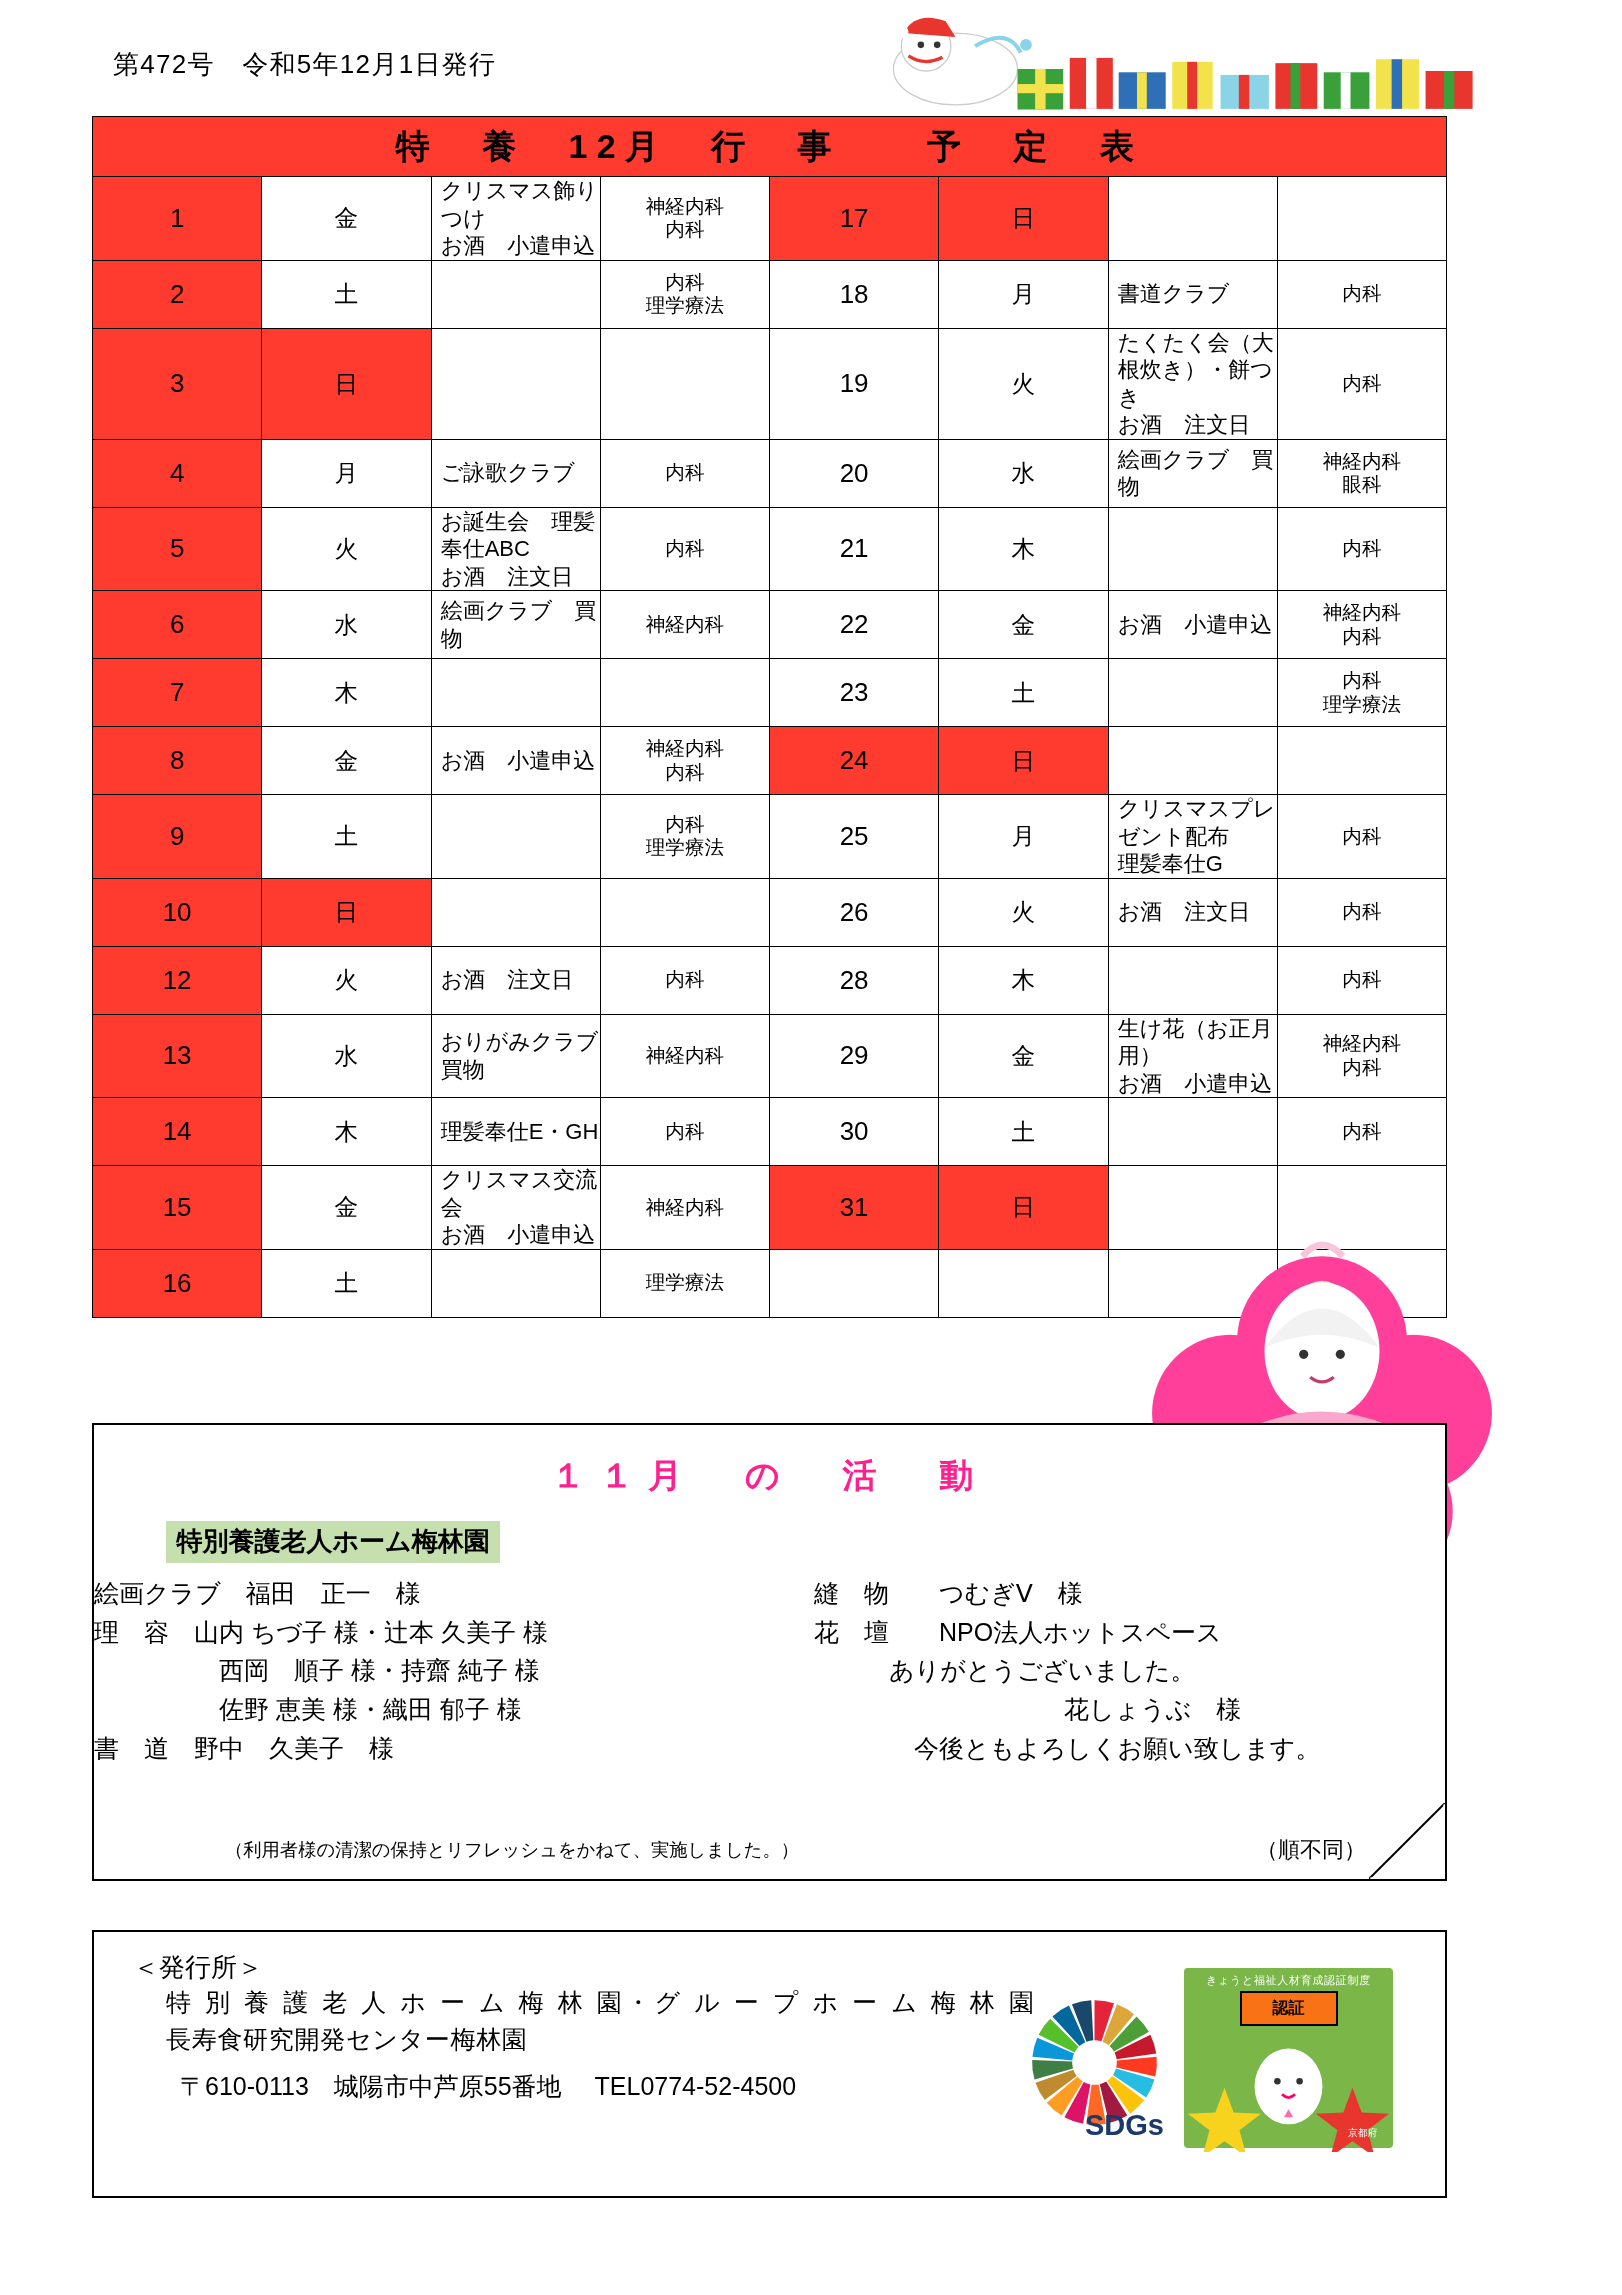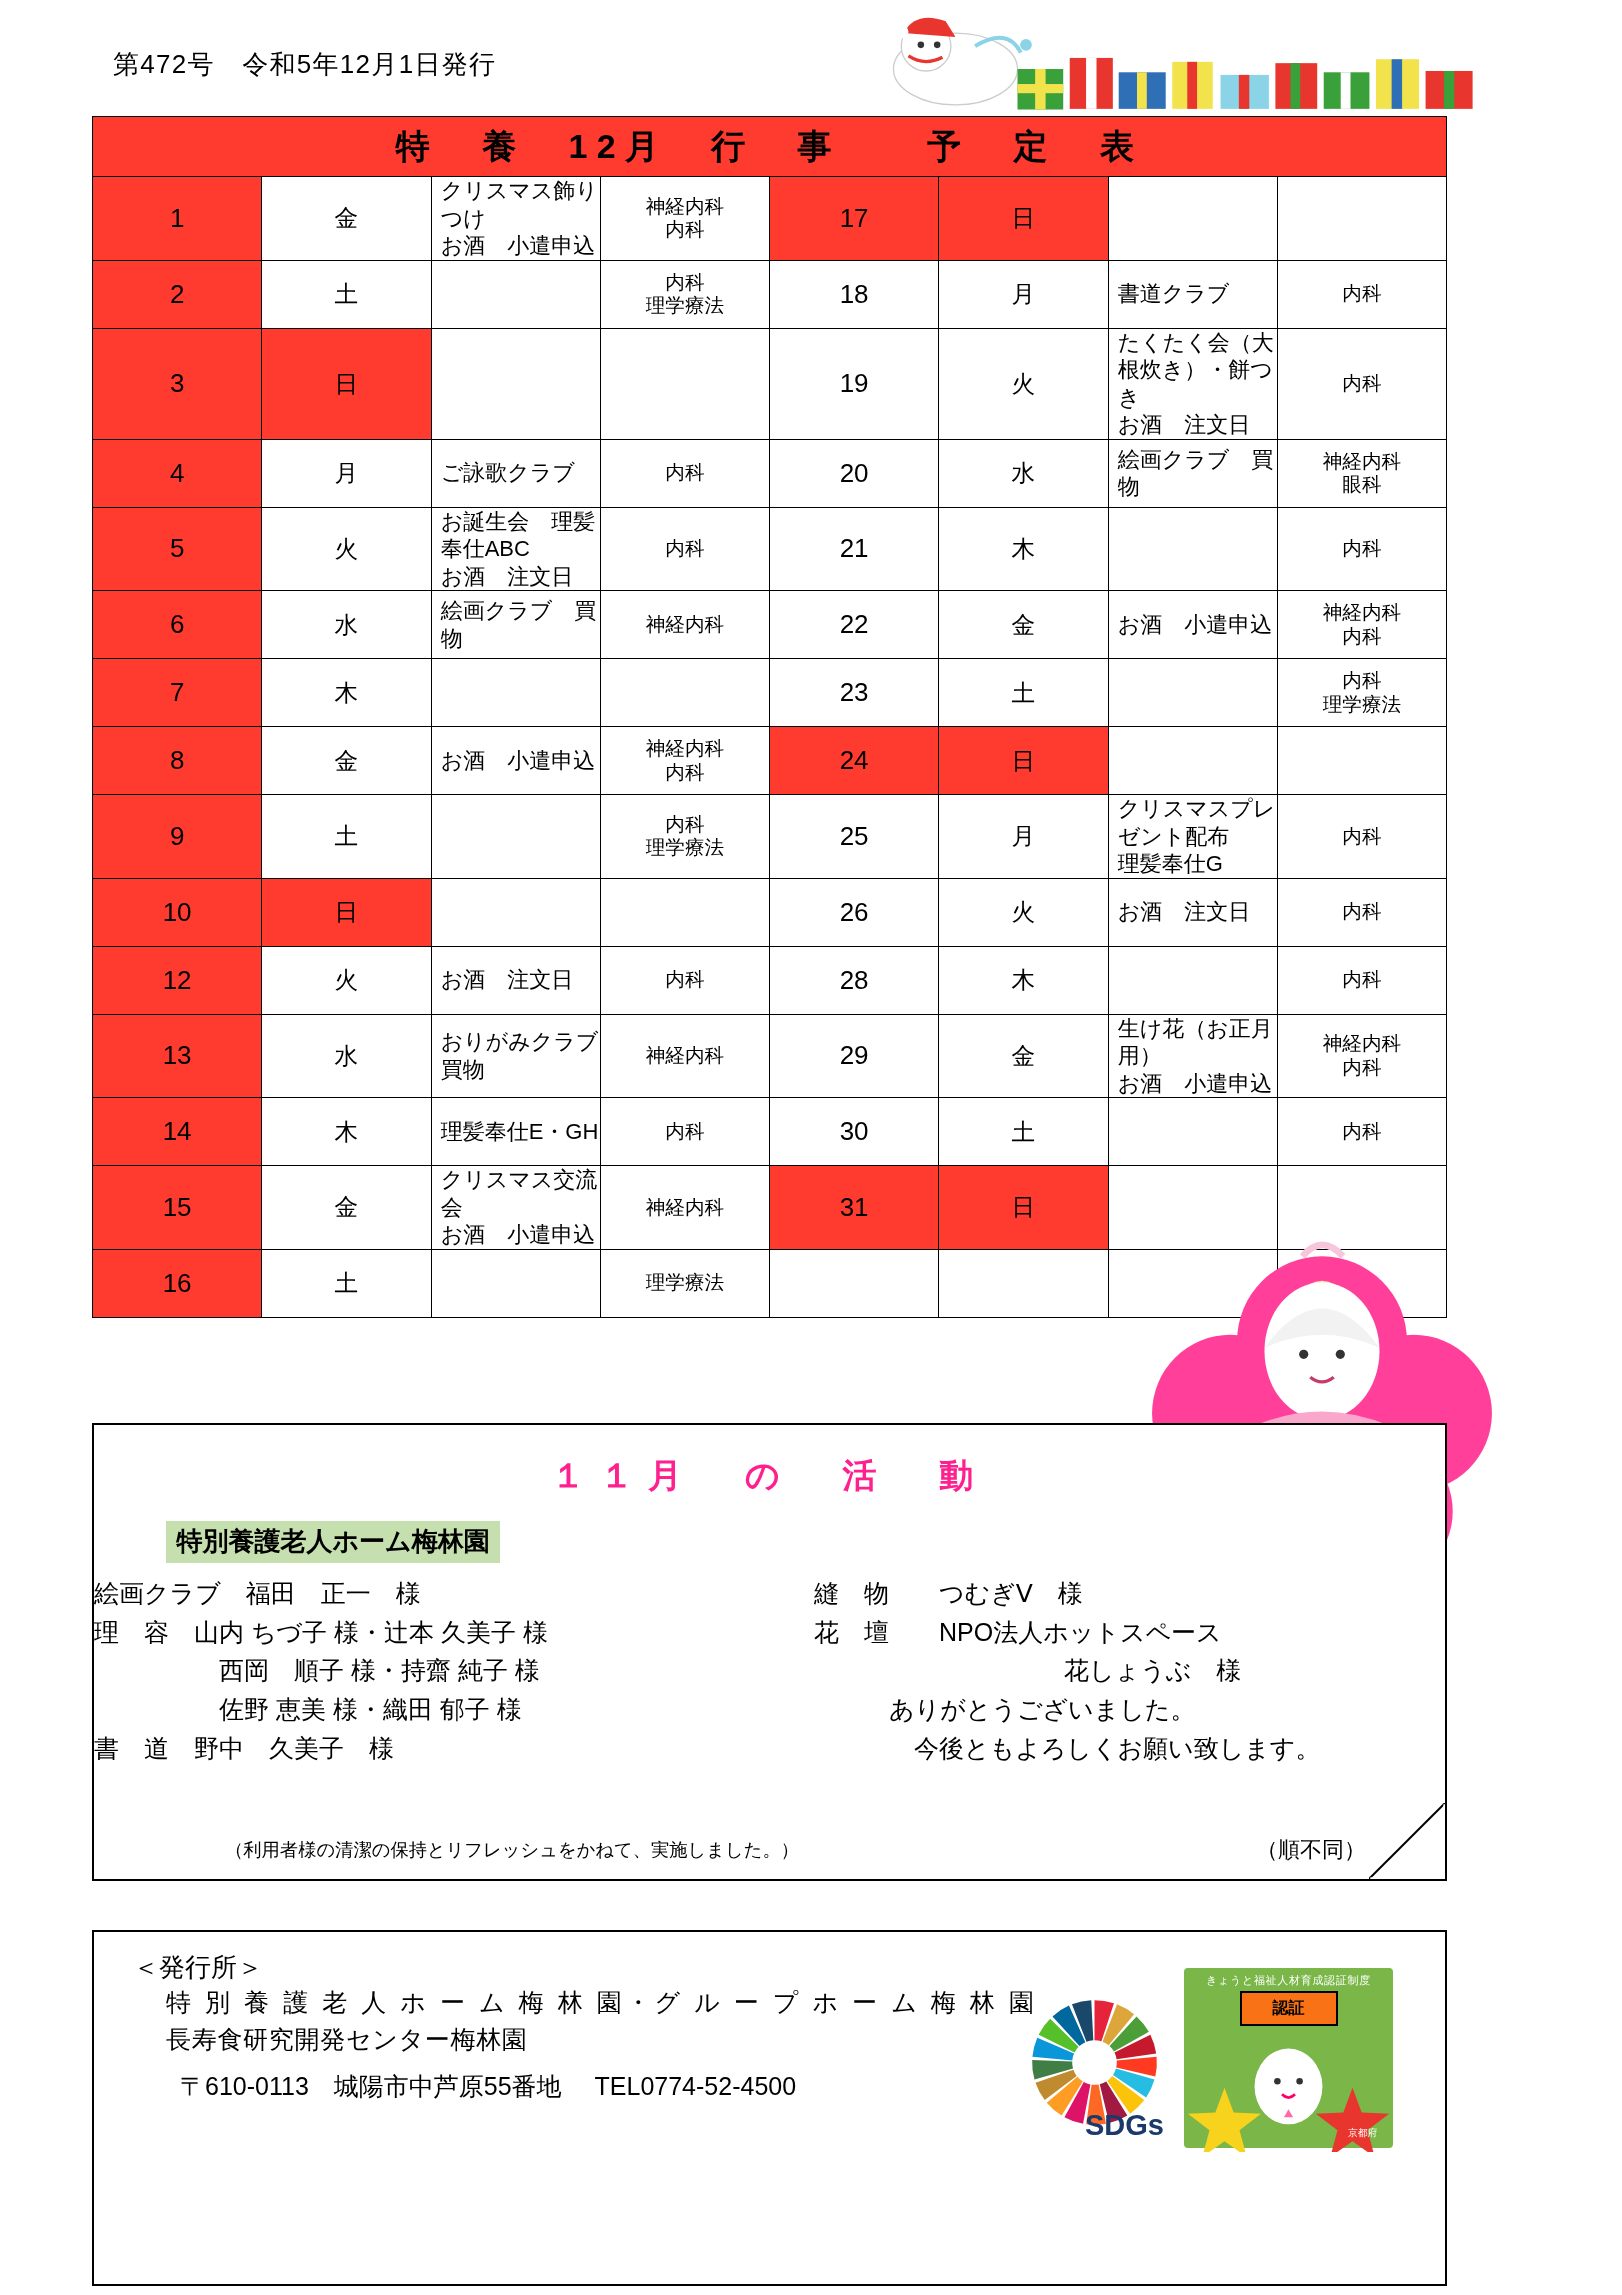--- a/index.html
+++ b/index.html
@@ -69,21 +69,21 @@
   .act-order { font-size:22px; }
   .corner-line {
     position:absolute; right:0px; bottom:0px; width:76px; height:76px;
   }
 
   
   .doll { position:absolute; left:1139px; top:1217px; width:366px; height:510px; }
 
   
   .pub-box {
-    position:absolute; left:92px; top:1930px; width:1355px; height:356px;
+    position:absolute; left:92px; top:1930px; width:1355px; height:268px;
     border:2px solid #000; background:#fff;
   }
   .pub-title { font-size:26px; margin:18.3px 0 0 39px; }
   .pub-line { font-size:25px; margin-left:72px; letter-spacing:0.7px; line-height:1.45;font-family:Liberation Serif, serif; }
   .pub-line.sp { letter-spacing: 3.9px; }
   .pub-addr { font-size:25px; margin-left:86px; margin-top:11.8px; }
   .pub-addr .tel { margin-left:26px; }
 
   .sdg-wheel { position:absolute; right:275px; top:39px; width:151px; height:183px; }
   .sdg-text { position:absolute; right:281px; top:177px; font-size:29px; font-weight:bold; color:#1b3a6b; }
@@ -459,22 +459,22 @@
       <div class="act-left" id="act-left">
           <div class="act-line">絵画クラブ　福田　正一　様</div>
           <div class="act-line">理　容　山内 ちづ子 様・辻本 久美子 様</div>
           <div class="act-line">　　　　　西岡　順子 様・持齋 純子 様</div>
           <div class="act-line">　　　　　佐野 恵美 様・織田 郁子 様</div>
           <div class="act-line">書　道　野中　久美子　様</div>
         </div>
       <div class="act-right" id="act-right">
           <div class="act-line">縫　物　　つむぎⅤ　様</div>
           <div class="act-line">花　壇　　NPO法人ホットスペース</div>
+          <div class="act-line">　　　ありがとうございました。</div>
           <div class="act-line">　　　　　　　　　　花しょうぶ　様</div>
-          <div class="act-line">　　　ありがとうございました。</div>
           <div class="act-line">　　　　今後ともよろしくお願い致します。</div>
         </div>
     </div>
     <div class="act-note" style="position:absolute; left:131px; bottom:17px;">（利用者様の清潔の保持とリフレッシュをかねて、実施しました。）</div>
     <div class="act-order" style="position:absolute; right:79px; bottom:14.4px;">（順不同）</div>
     <svg class="corner-line" viewBox="0 0 116 116">
       <polygon points="116,0 116,116 0,116" fill="#ffffff"></polygon>
       <polyline points="116,0 0,116" fill="none" stroke="#000" stroke-width="3"></polyline>
       <polyline points="116,2 116,116 2,116" fill="none" stroke="#ffffff" stroke-width="5"></polyline>
     </svg>

